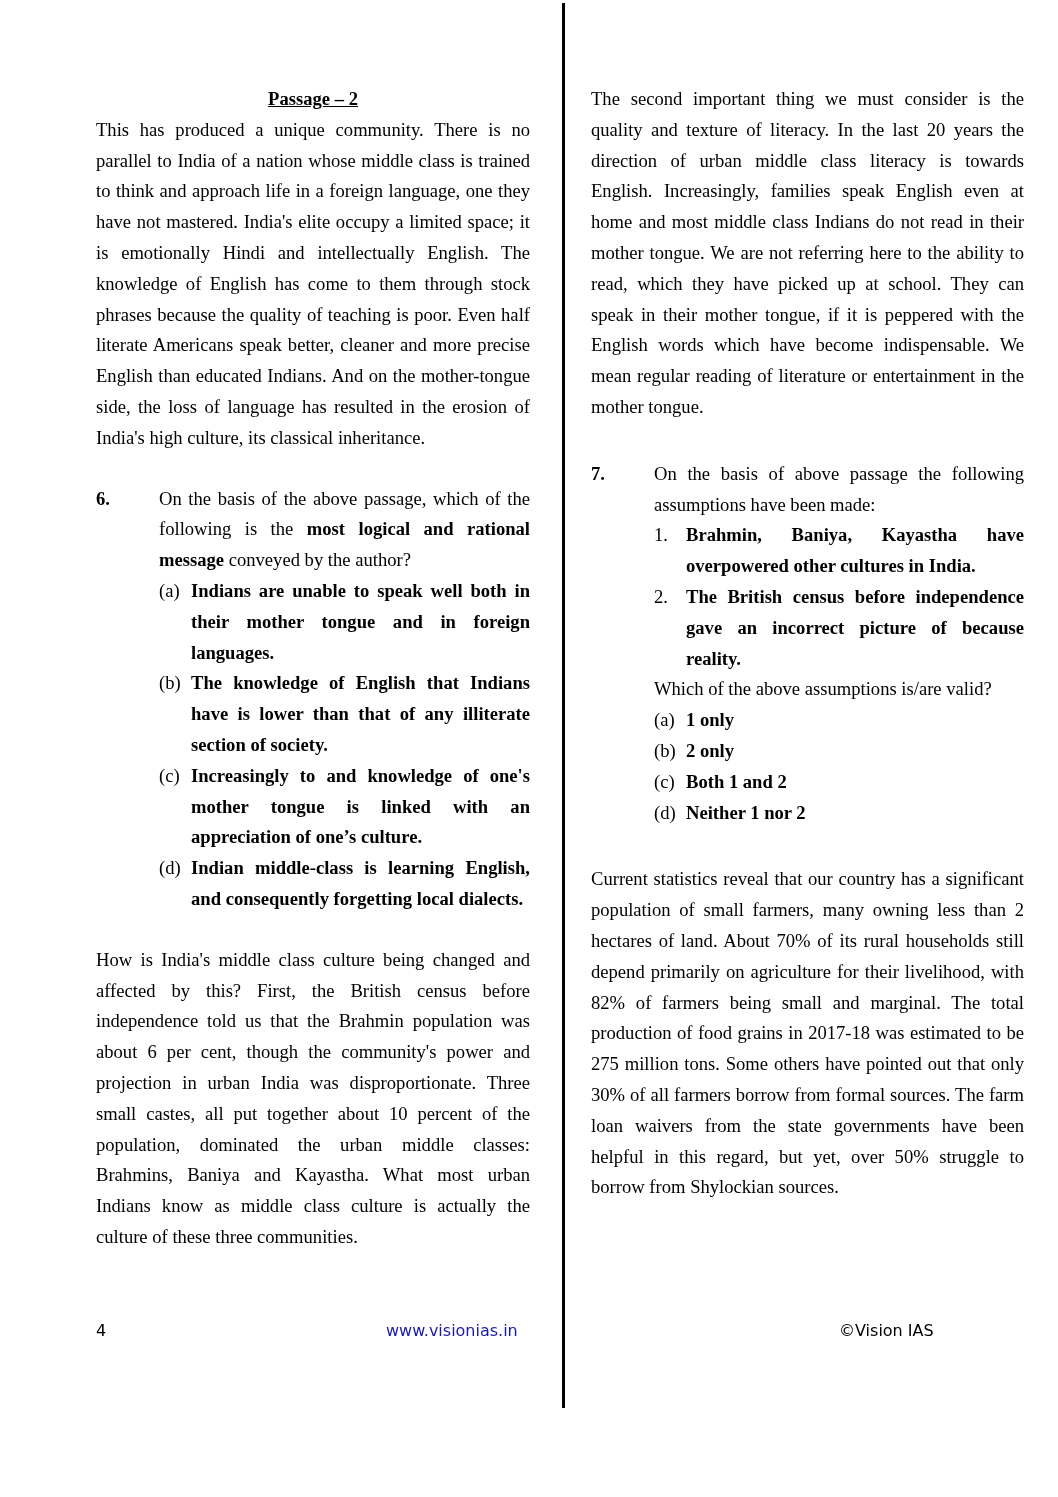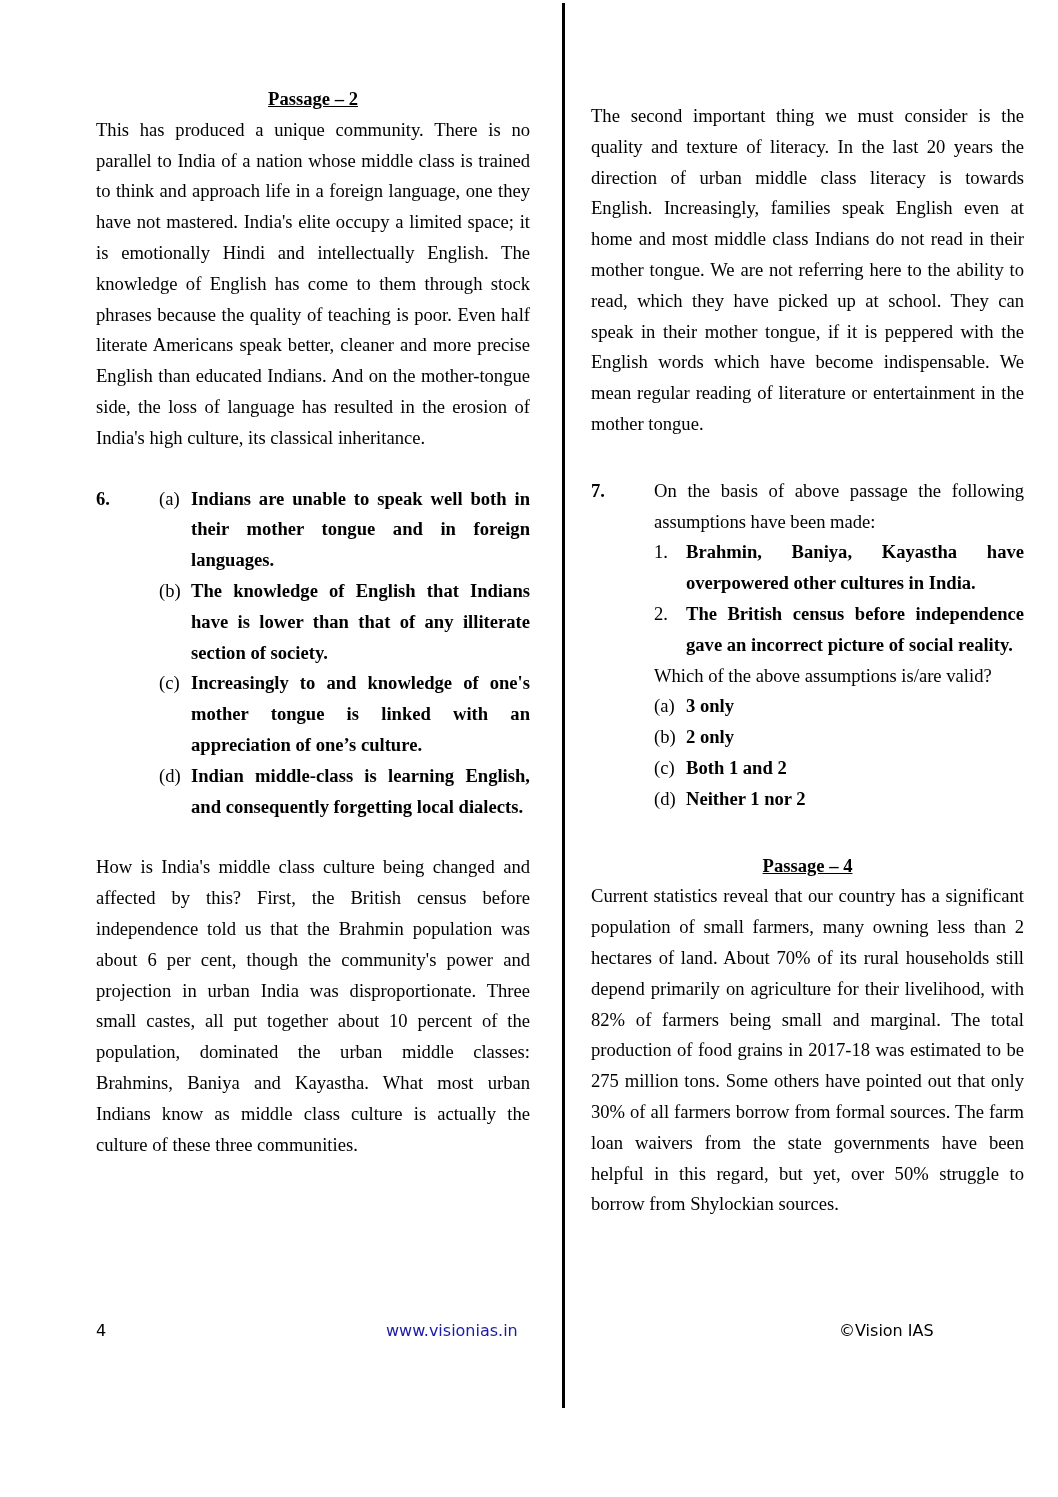--- a/index.html
+++ b/index.html
@@ -1,21 +1,21 @@
 <!DOCTYPE html>
 <html><head>
   <meta charset="utf-8">
   <style>
     html, body { margin: 0; padding: 0; background: #ffffff; }
     body { width: 1058px; height: 1497px; position: relative; overflow: hidden; color: #000; }
     .page { position: absolute; left: 0; top: 0; width: 1058px; height: 1497px; }
     .divider { position: absolute; left: 562px; top: 3px; width: 3px; height: 1405px; background: #000; }
     .col { position: absolute; font-family: "Liberation Serif", "DejaVu Serif", serif; font-size: 18.6px; line-height: 30.8px; }
     .col-left { left: 96px; top: 84px; width: 434px; }
-    .col-right { left: 591px; top: 84px; width: 433px; margin-top: 17px; }
+    .col-right { left: 591px; top: 84px; width: 433px; }
     .just { text-align: justify; }
     .heading { text-align: center; font-weight: bold; margin: 0; text-decoration: underline; }
     p { margin: 0; }
     .q { display: flex; margin-top: 0; }
     .qnum { width: 63px; flex: 0 0 63px; font-weight: bold; }
     .qbody { flex: 1; }
     .opt { display: flex; }
     .optlbl { width: 32px; flex: 0 0 32px; }
     .opttxt { flex: 1; text-align: justify; font-weight: bold; }
     .b { font-weight: bold; }
@@ -33,20 +33,21 @@
 
   <div class="col col-left">
     <p class="heading">Passage – 2</p>
     <p class="just">This has produced a unique community. There is no parallel to India of a nation whose middle class is trained to think and approach life in a foreign language, one they have not mastered. India's elite occupy a limited space; it is emotionally Hindi and intellectually English. The knowledge of English has come to them through stock phrases because the quality of teaching is poor. Even half literate Americans speak better, cleaner and more precise English than educated Indians. And on the mother-tongue side, the loss of language has resulted in the erosion of India's high culture, its classical inheritance.</p>
 
     <div style="height:30px"></div>
 
     <div class="q">
       <div class="qnum">6.</div>
       <div class="qbody">
+        <p class="just"><span>On the basis of the above passage, which of the following is the </span><span class="b">most logical and rational message</span><span> conveyed by the author?</span></p>
         <div class="opt">
           <span class="optlbl">(a)</span>
           <span class="opttxt">Indians are unable to speak well both in their mother tongue and in foreign languages.</span>
         </div>
         <div class="opt">
           <span class="optlbl">(b)</span>
           <span class="opttxt">The knowledge of English that Indians have is lower than that of any illiterate section of society.</span>
         </div>
         <div class="opt">
           <span class="optlbl">(c)</span>
@@ -72,45 +73,44 @@
     <div class="q">
       <div class="qnum">7.</div>
       <div class="qbody">
         <p class="just">On the basis of above passage the following assumptions have been made:</p>
         <div class="opt">
           <span class="optlbl">1.</span>
           <span class="opttxt">Brahmin, Baniya, Kayastha have overpowered other cultures in India.</span>
         </div>
         <div class="opt">
           <span class="optlbl">2.</span>
-          <span class="opttxt">The British census before independence gave an incorrect picture of social reality.</span>
+          <span class="opttxt">The British census before independence gave an incorrect picture of because reality.</span>
         </div>
         <p>Which of the above assumptions is/are valid?</p>
         <div class="opt">
           <span class="optlbl">(a)</span>
-          <span class="opttxt">3 only</span>
+          <span class="opttxt">1 only</span>
         </div>
         <div class="opt">
           <span class="optlbl">(b)</span>
           <span class="opttxt">2 only</span>
         </div>
         <div class="opt">
           <span class="optlbl">(c)</span>
           <span class="opttxt">Both 1 and 2</span>
         </div>
         <div class="opt">
           <span class="optlbl">(d)</span>
           <span class="opttxt">Neither 1 nor 2</span>
         </div>
       </div>
     </div>
 
     <div style="height:36px"></div>
 
-    <p class="heading">Passage – 4</p>
     <p class="just">Current statistics reveal that our country has a significant population of small farmers, many owning less than 2 hectares of land. About 70% of its rural households still depend primarily on agriculture for their livelihood, with 82% of farmers being small and marginal. The total production of food grains in 2017-18 was estimated to be 275 million tons. Some others have pointed out that only 30% of all farmers borrow from formal sources. The farm loan waivers from the state governments have been helpful in this regard, but yet, over 50% struggle to borrow from Shylockian sources.</p>
   </div>
 
   <div class="footer pg">4</div>
   <a class="footer link">www.visionias.in</a>
   <div class="footer copy">©Vision IAS</div>
 
 </div>
 
 </body></html>

